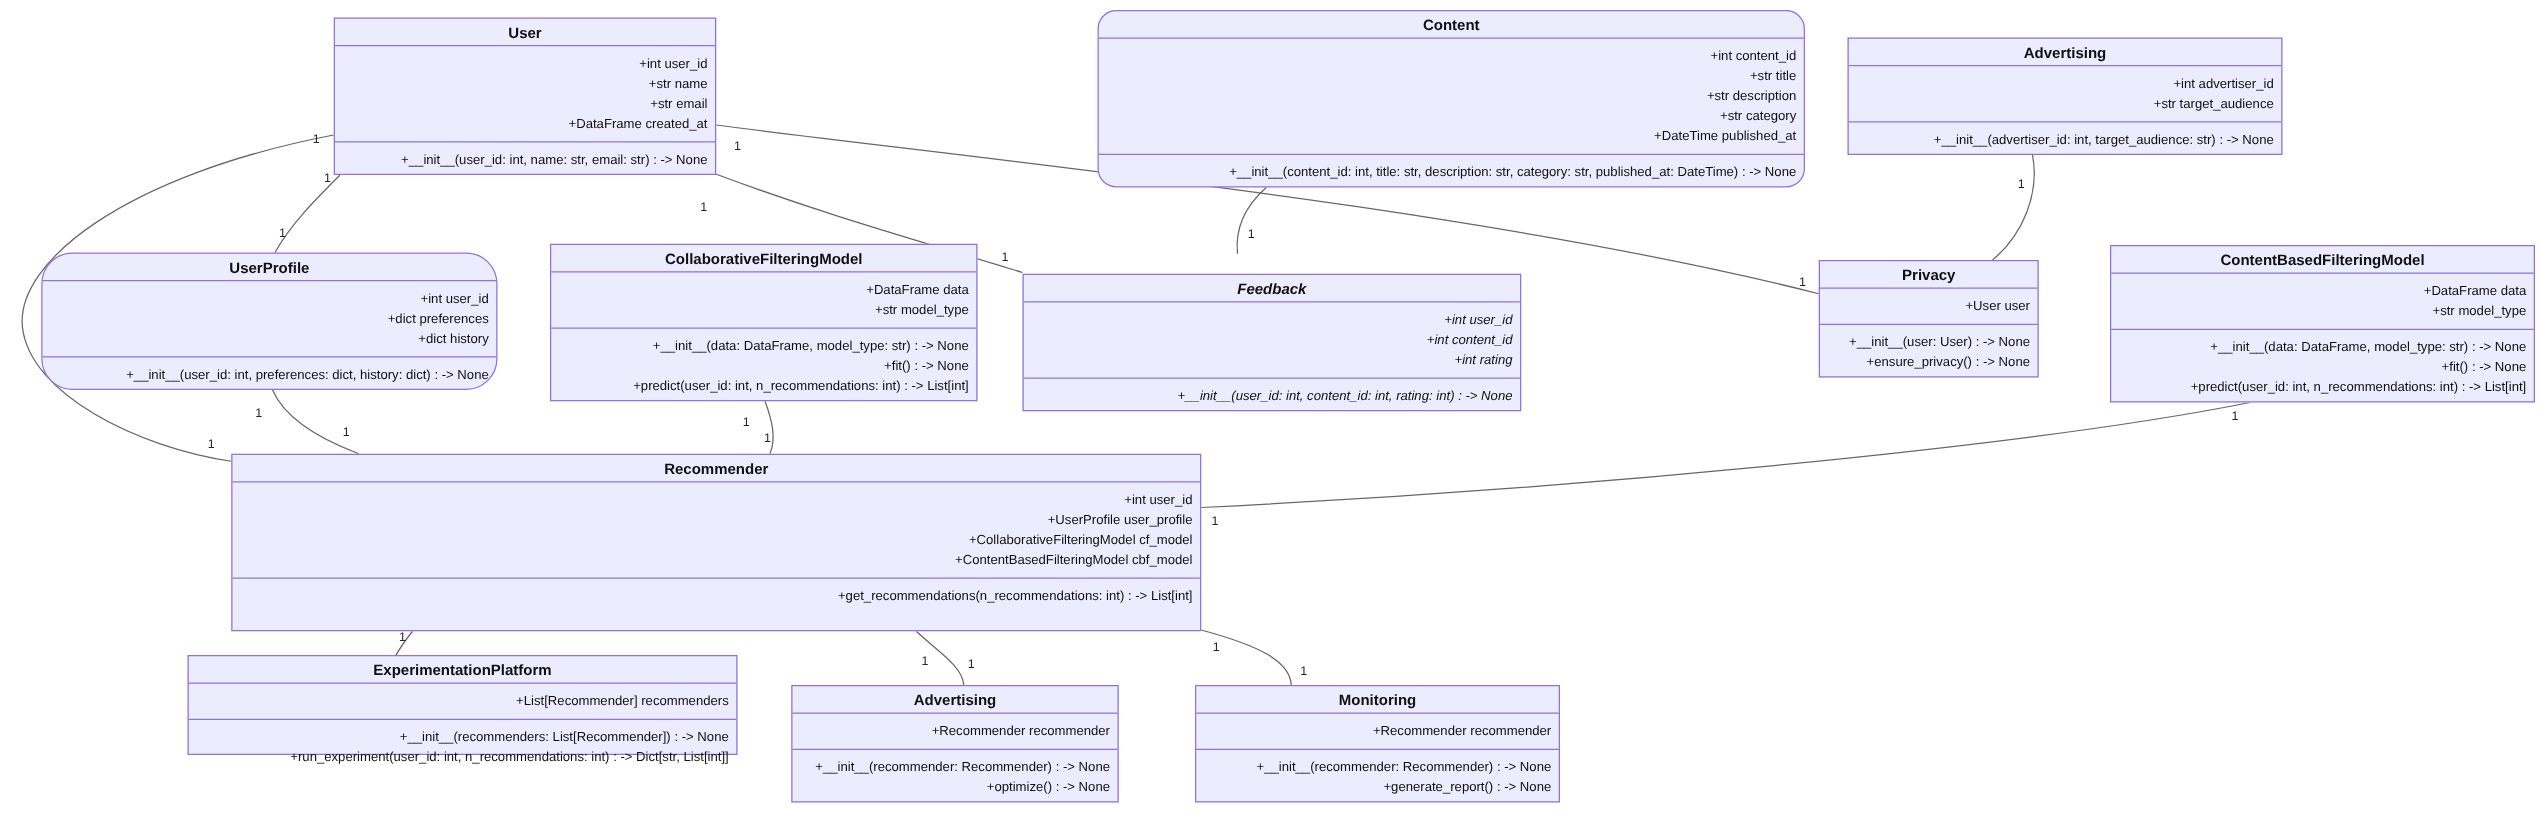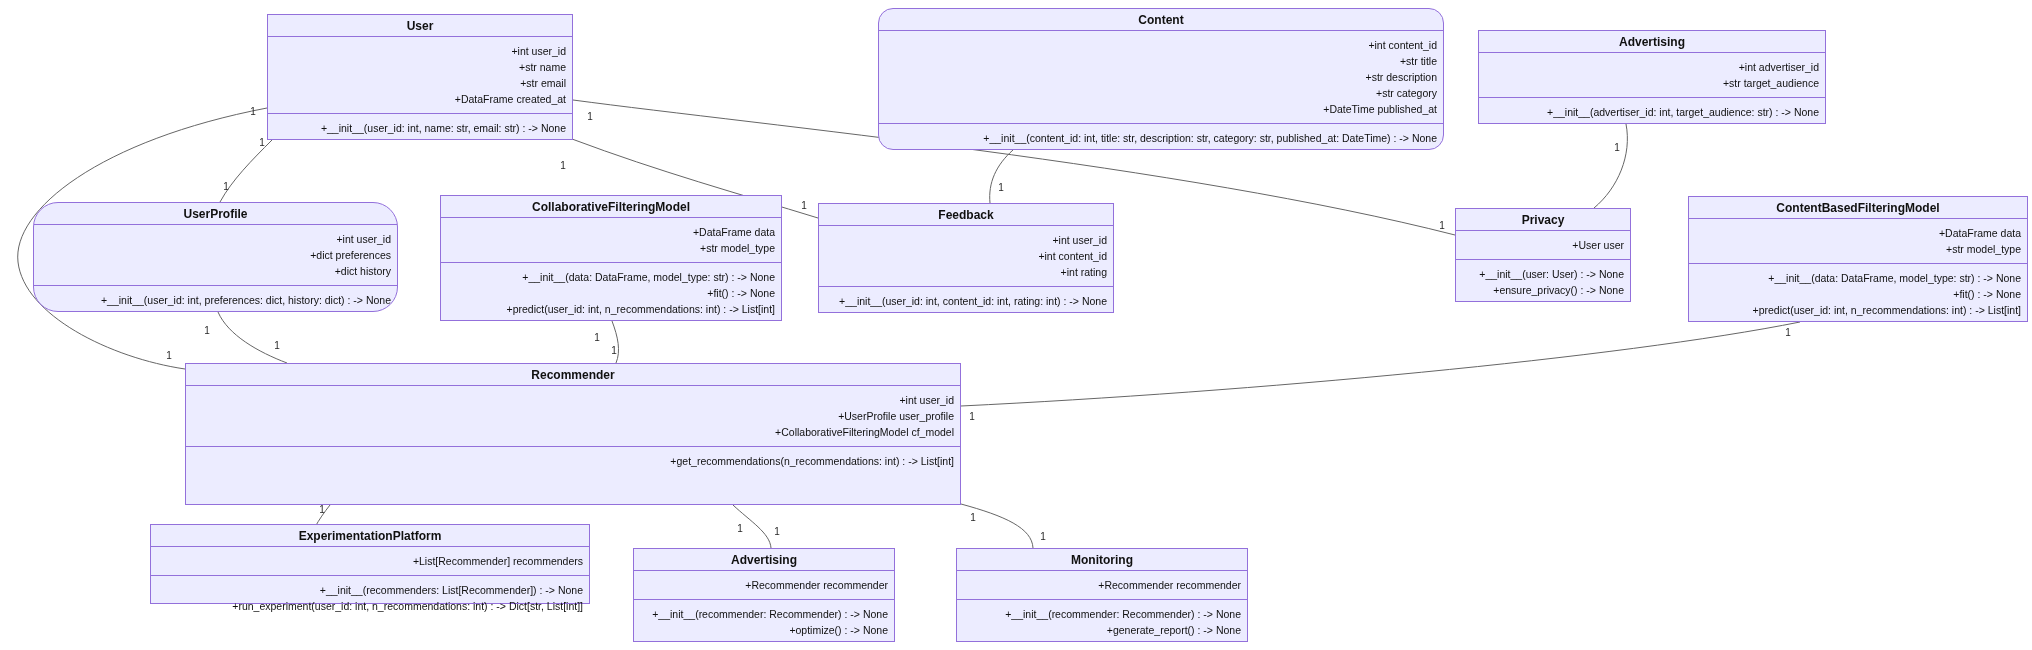--- a/index.html
+++ b/index.html
@@ -117,21 +117,21 @@
       <div class="uml-section attrs">
         <div class="uml-row">+DataFrame data</div>
         <div class="uml-row">+str model_type</div>
       </div>
       <div class="uml-section methods">
         <div class="uml-row">+__init__(data: DataFrame, model_type: str) : -&gt; None</div>
         <div class="uml-row">+fit() : -&gt; None</div>
         <div class="uml-row">+predict(user_id: int, n_recommendations: int) : -&gt; List[int]</div>
       </div>
     </div>
-    <div class="uml-class" style="left: 818px; top: 203px; width: 296px; height: 110px;">
+    <div class="uml-class" style="left: 818px; top: 219px; width: 399px; height: 110px; font-style: italic;">
       <div class="uml-title">Feedback</div>
       <div class="uml-section attrs">
         <div class="uml-row">+int user_id</div>
         <div class="uml-row">+int content_id</div>
         <div class="uml-row">+int rating</div>
       </div>
       <div class="uml-section methods">
         <div class="uml-row">+__init__(user_id: int, content_id: int, rating: int) : -&gt; None</div>
       </div>
     </div>
@@ -156,20 +156,21 @@
         <div class="uml-row">+fit() : -&gt; None</div>
         <div class="uml-row">+predict(user_id: int, n_recommendations: int) : -&gt; List[int]</div>
       </div>
     </div>
     <div class="uml-class" style="left: 185px; top: 363px; width: 776px; height: 142px;">
       <div class="uml-title">Recommender</div>
       <div class="uml-section attrs">
         <div class="uml-row">+int user_id</div>
         <div class="uml-row">+UserProfile user_profile</div>
         <div class="uml-row">+CollaborativeFilteringModel cf_model</div>
+        <div class="uml-row">+ContentBasedFilteringModel cbf_model</div>
       </div>
       <div class="uml-section methods">
         <div class="uml-row">+get_recommendations(n_recommendations: int) : -&gt; List[int]</div>
       </div>
     </div>
     <div class="uml-class" style="left: 150px; top: 524px; width: 440px; height: 80px;">
       <div class="uml-title">ExperimentationPlatform</div>
       <div class="uml-section attrs">
         <div class="uml-row">+List[Recommender] recommenders</div>
       </div>

